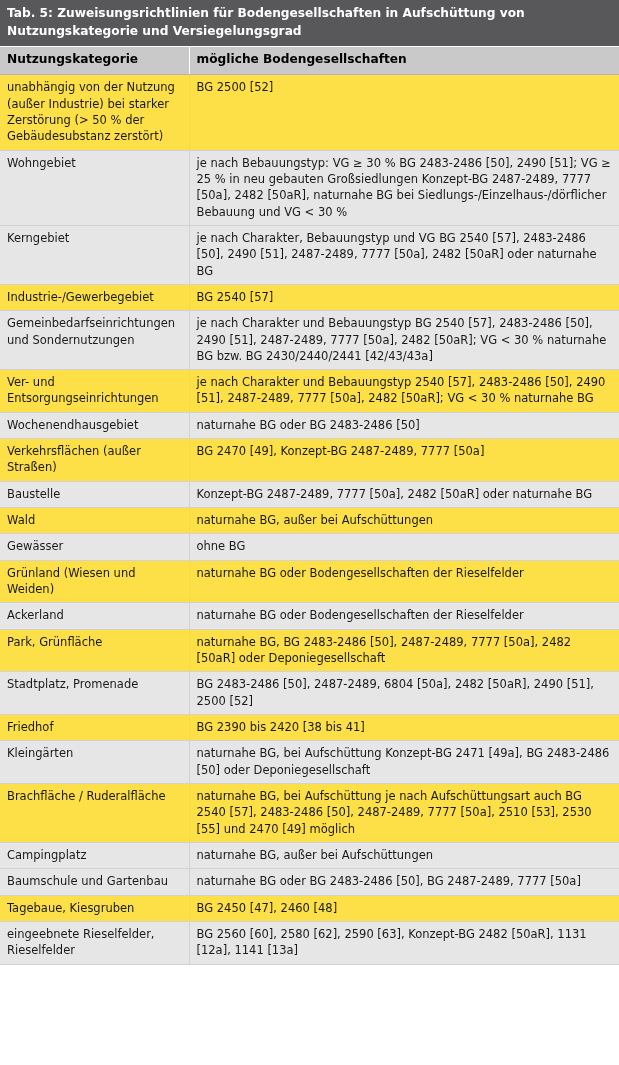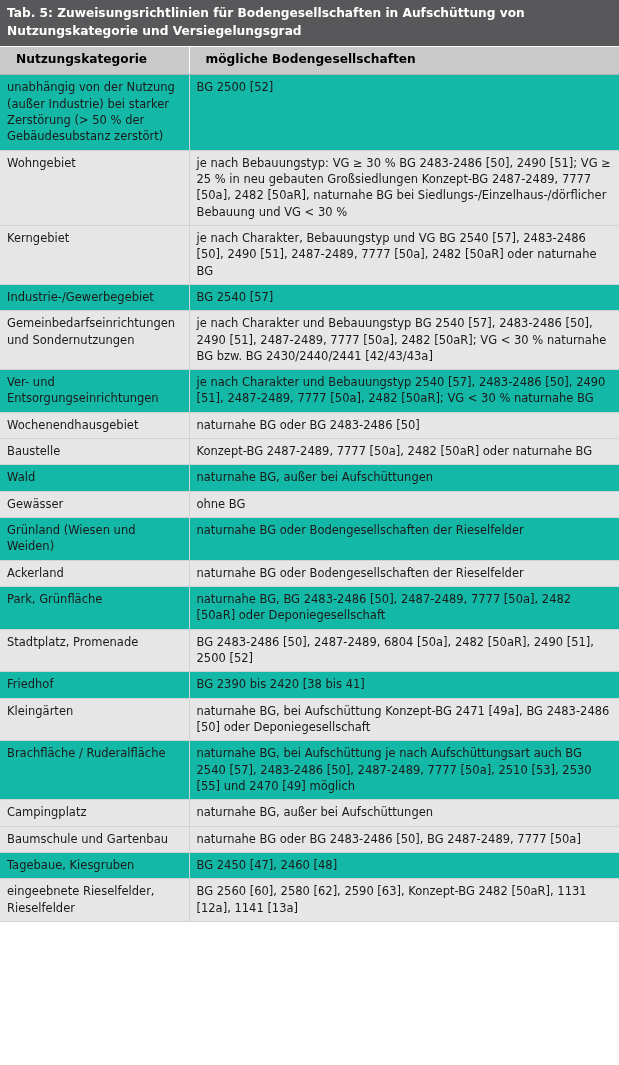--- a/index.html
+++ b/index.html
@@ -34,41 +34,41 @@
     vertical-align: top;
     border: none;
   }
   
   .colhead {
     background: #c9c9c9;
     color: #000000;
     font-weight: bold;
     font-size: 12.2px;
     line-height: 1.3;
-    padding: 5px 6px 6px 16px;
+    padding: 5px 6px 6px 7px;
     text-align: left;
     vertical-align: top;
     border-top: 1px solid #ffffff;
     border-bottom: 1px solid #b4b4b4;
   }
   .colhead.c1 { border-right: 1px solid #ffffff; }
   
   td.cell {
     vertical-align: top;
     padding: 4px 7px 5px 7px;
     line-height: 1.42;
     color: #1a1a1a;
     font-size: 11.5px;
     border-bottom: 1px solid #d2d2d2;
     word-wrap: break-word;
   }
   td.cell.c1 {
     border-right: 1px solid #d2d2d2;
   }
-  tr.odd td.cell  { background: #14b8a6; }
+  tr.odd td.cell  { background: #fde047; }
   tr.even td.cell { background: #e6e6e6; }
   col.col1 { width: 189px; }
   col.col2 { width: 430px; }
 </style>
 </head>
 <body>
 
 <div class="table-wrap">
   <table class="tab">
     <colgroup>
@@ -105,20 +105,24 @@
           <td class="cell c1">Gemeinbedarfseinrichtungen und Sondernutzungen</td>
           <td class="cell c2">je nach Charakter und Bebauungstyp BG 2540 [57], 2483-2486 [50], 2490 [51], 2487-2489, 7777 [50a], 2482 [50aR]; VG &lt; 30 % naturnahe BG bzw. BG 2430/2440/2441 [42/43/43a]</td>
         </tr>
         <tr class="odd">
           <td class="cell c1">Ver- und Entsorgungseinrichtungen</td>
           <td class="cell c2">je nach Charakter und Bebauungstyp 2540 [57], 2483-2486 [50], 2490 [51], 2487-2489, 7777 [50a], 2482 [50aR]; VG &lt; 30 % naturnahe BG</td>
         </tr>
         <tr class="even">
           <td class="cell c1">Wochenendhausgebiet</td>
           <td class="cell c2">naturnahe BG oder BG 2483-2486 [50]</td>
+        </tr>
+        <tr class="odd">
+          <td class="cell c1">Verkehrsflächen (außer Straßen)</td>
+          <td class="cell c2">BG 2470 [49], Konzept-BG 2487-2489, 7777 [50a]</td>
         </tr>
         <tr class="even">
           <td class="cell c1">Baustelle</td>
           <td class="cell c2">Konzept-BG 2487-2489, 7777 [50a], 2482 [50aR] oder naturnahe BG</td>
         </tr>
         <tr class="odd">
           <td class="cell c1">Wald</td>
           <td class="cell c2">naturnahe BG, außer bei Aufschüttungen</td>
         </tr>
         <tr class="even">

